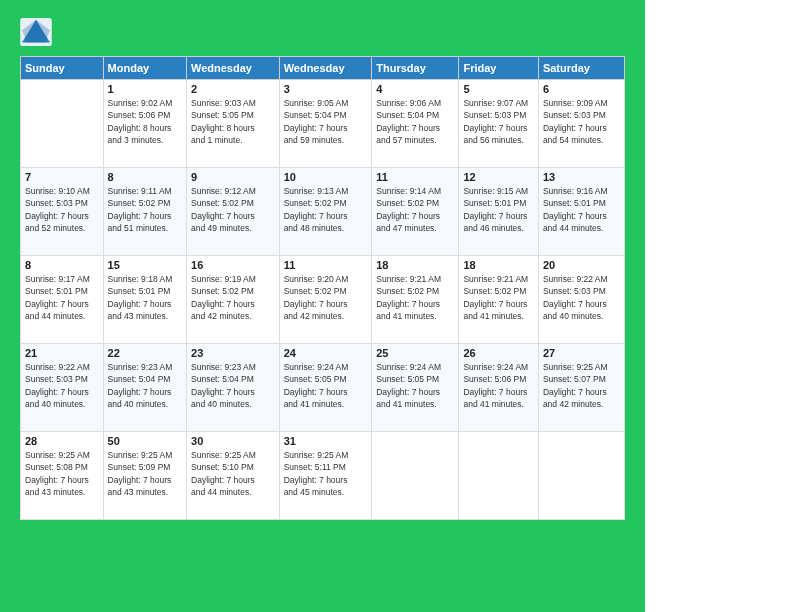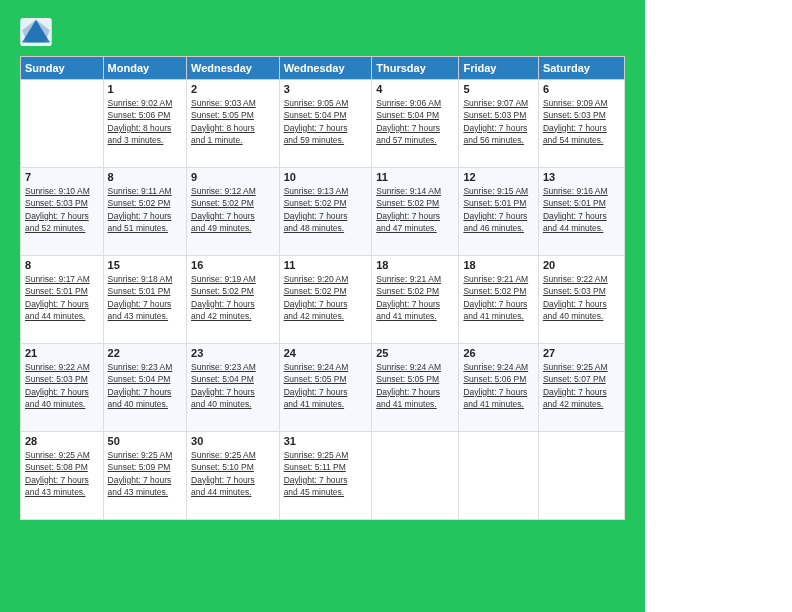--- a/index.html
+++ b/index.html
@@ -75,21 +75,20 @@
     .day-num {
       font-size: 11px;
       font-weight: bold;
       color: #222;
       margin-bottom: 2px;
     }
     .day-info {
       font-size: 8.5px;
       color: #333;
       line-height: 1.45;
-      text-decoration: underline;
     }
     .empty-cell {
       background: #f9f9f9;
     }
     tbody tr:nth-child(odd) td {
       background: #fff;
     }
     tbody tr:nth-child(even) td {
       background: #f5f8fc;
     }

